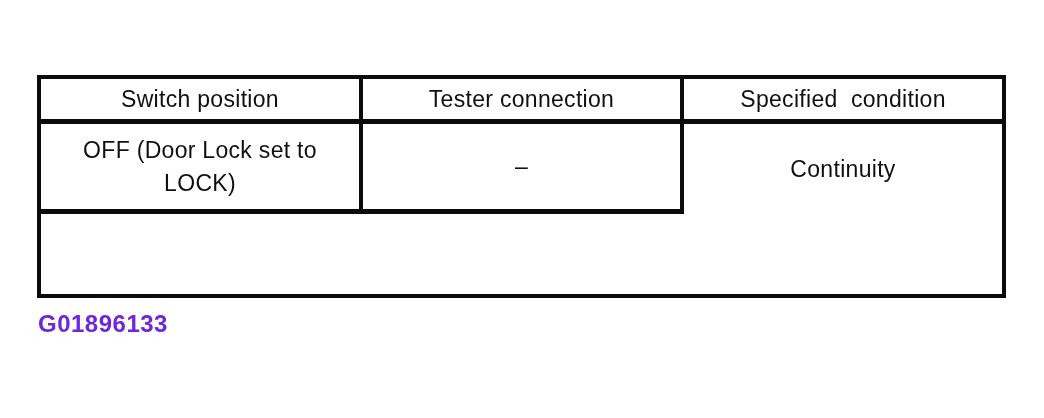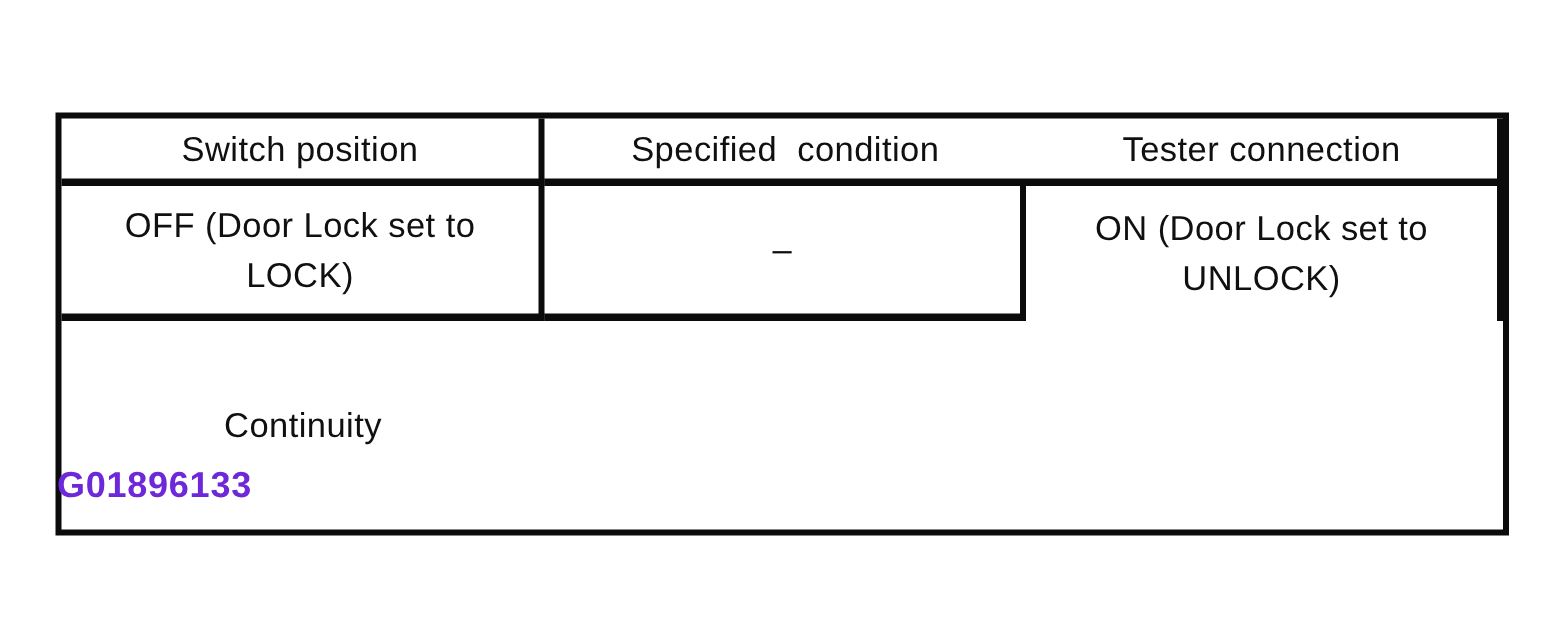--- a/index.html
+++ b/index.html
@@ -16,21 +16,21 @@
     position: relative;
     width: 1044px;
     height: 418px;
     background: #ffffff;
   }
   .doc-table {
     position: absolute;
     left: 37px;
     top: 75px;
     width: 969px;
-    height: 282px;
+    height: 223px;
     display: grid;
     grid-template-columns: 322px 321px 1fr;
     grid-template-rows: 45px 90px 1fr;
     border: 4px solid #0b0b0b;
     box-sizing: border-box;
     background: #ffffff;
   }
   .cell {
     display: flex;
     align-items: center;
@@ -56,26 +56,25 @@
   }
 </style>
 </head>
 <body>
 
 <div class="page">
 
   <div class="doc-table">
 
     <div class="cell header colsep rowsep">Switch position</div>
+    <div class="cell header colsep rowsep">Tester connection</div>
     <div class="cell header rowsep">Specified  condition</div>
-    <div class="cell header colsep rowsep">Tester connection</div>
 
     <div class="cell switchcol colsep rowsep">OFF (Door Lock set to LOCK)</div>
     <div class="cell colsep rowsep">–</div>
 
-    <div class="cell switchcol colsep">ON (Door Lock set to UNLOCK)</div>
     <div class="cell">Continuity</div>
 
   </div>
 
   <div class="figure-id">G01896133</div>
 
 </div>
 
 </body></html>

